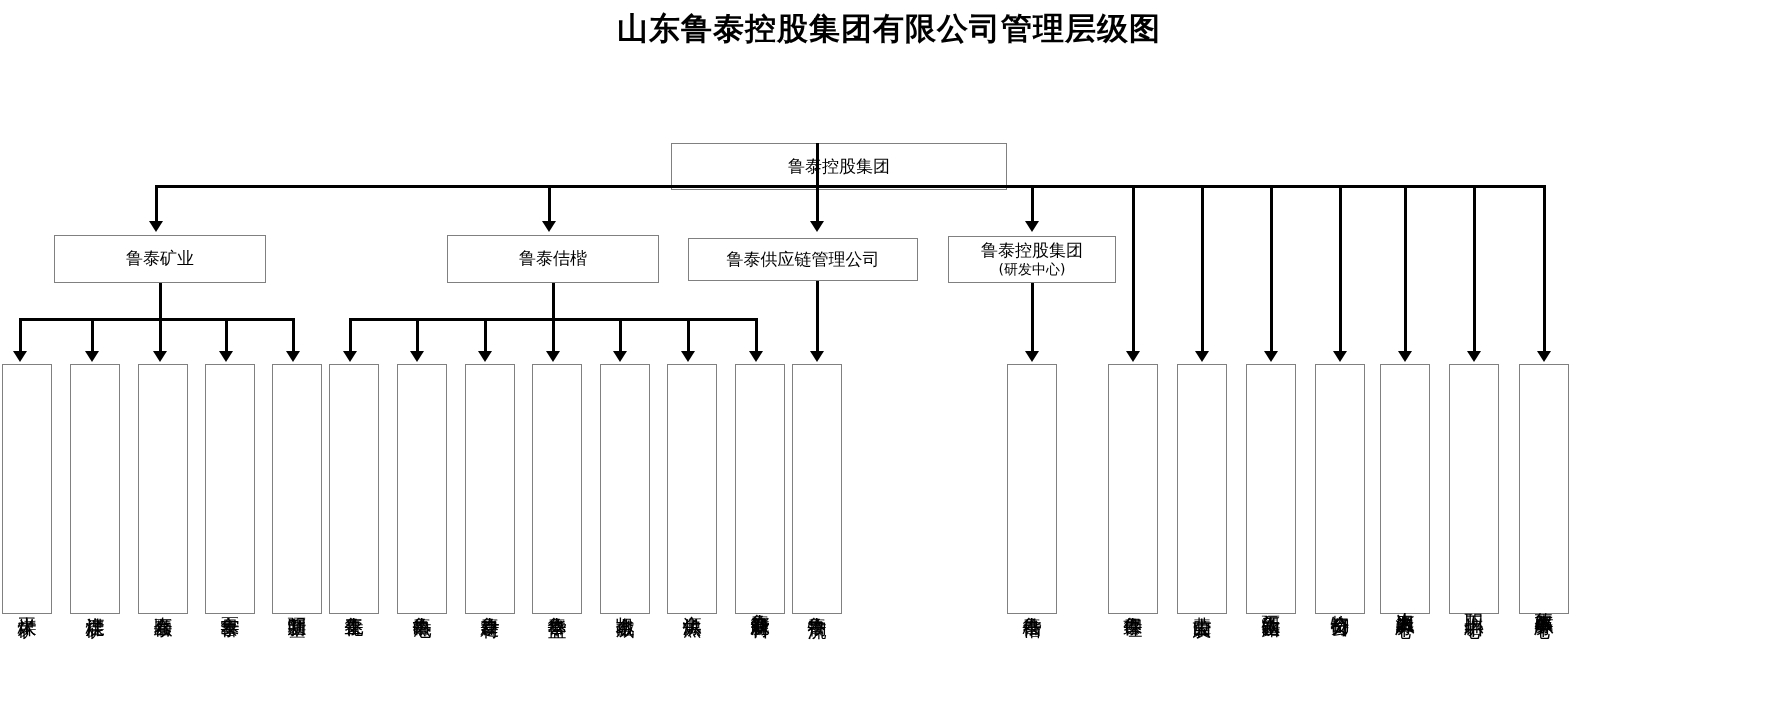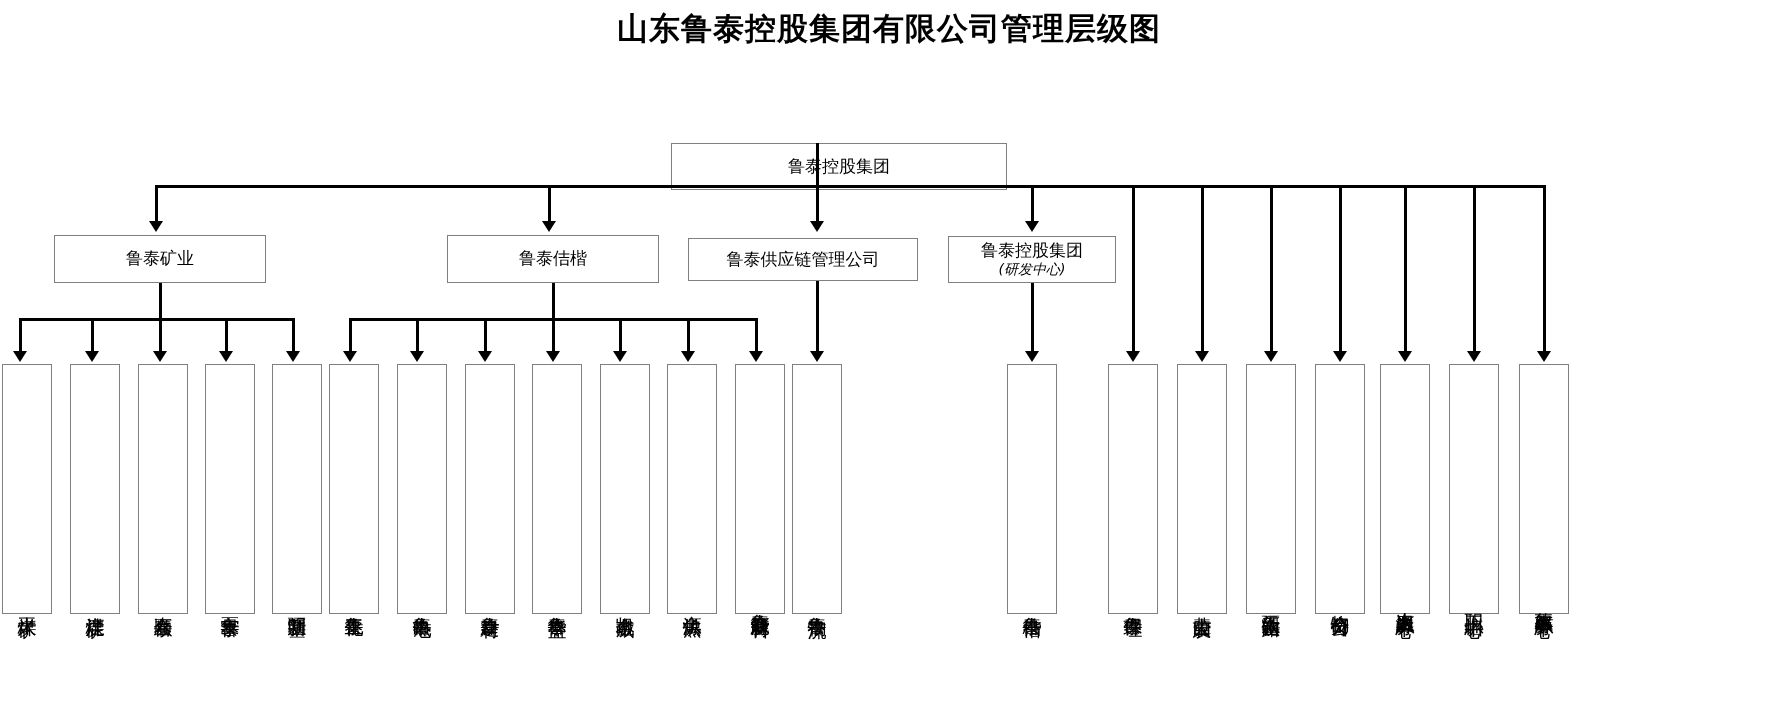--- a/index.html
+++ b/index.html
@@ -43,21 +43,20 @@
     text-align: center;
   }
   .node.horiz {
     font-size: 17px;
     line-height: 1.25;
     padding: 2px 4px;
     flex-direction: column;
   }
   .node.horiz .sub {
     font-size: 14px;
-    font-style: italic;
   }
   .node.vert {
     writing-mode: vertical-rl;
     text-orientation: upright;
     font-size: 19px;
     line-height: 1.05;
     letter-spacing: 1px;
     justify-content: flex-end;
     align-items: center;
     padding-bottom: 8px;

